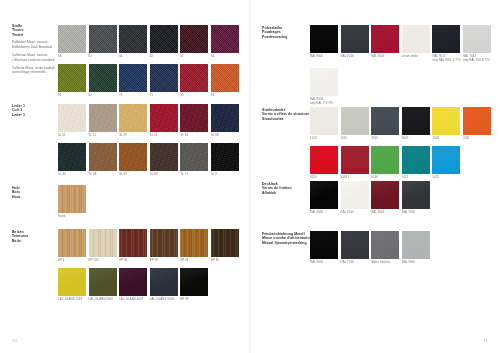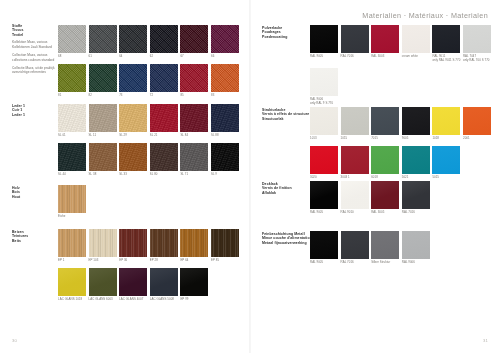--- a/index.html
+++ b/index.html
@@ -148,21 +148,20 @@
 </style>
 </head>
 <body>
 
 <div id="spread">
 
   <div class="page" id="page-left"></div>
   <div class="page" id="page-right"></div>
   <div class="gutter"></div>
 
-  <div class="spread-title">Materialien · Matériaux · Materialen</div>
 
   <div class="folio folio-left">30</div>
   <div class="folio folio-right">31</div>
 
   <div id="sections-root">
       <div class="section" style="left: 12px; top: 24px;">
         <div class="sec-label">
           <div class="ttl">Stoffe</div>
           <div class="ttl">Tissus</div>
           <div class="ttl">Textiel</div>

